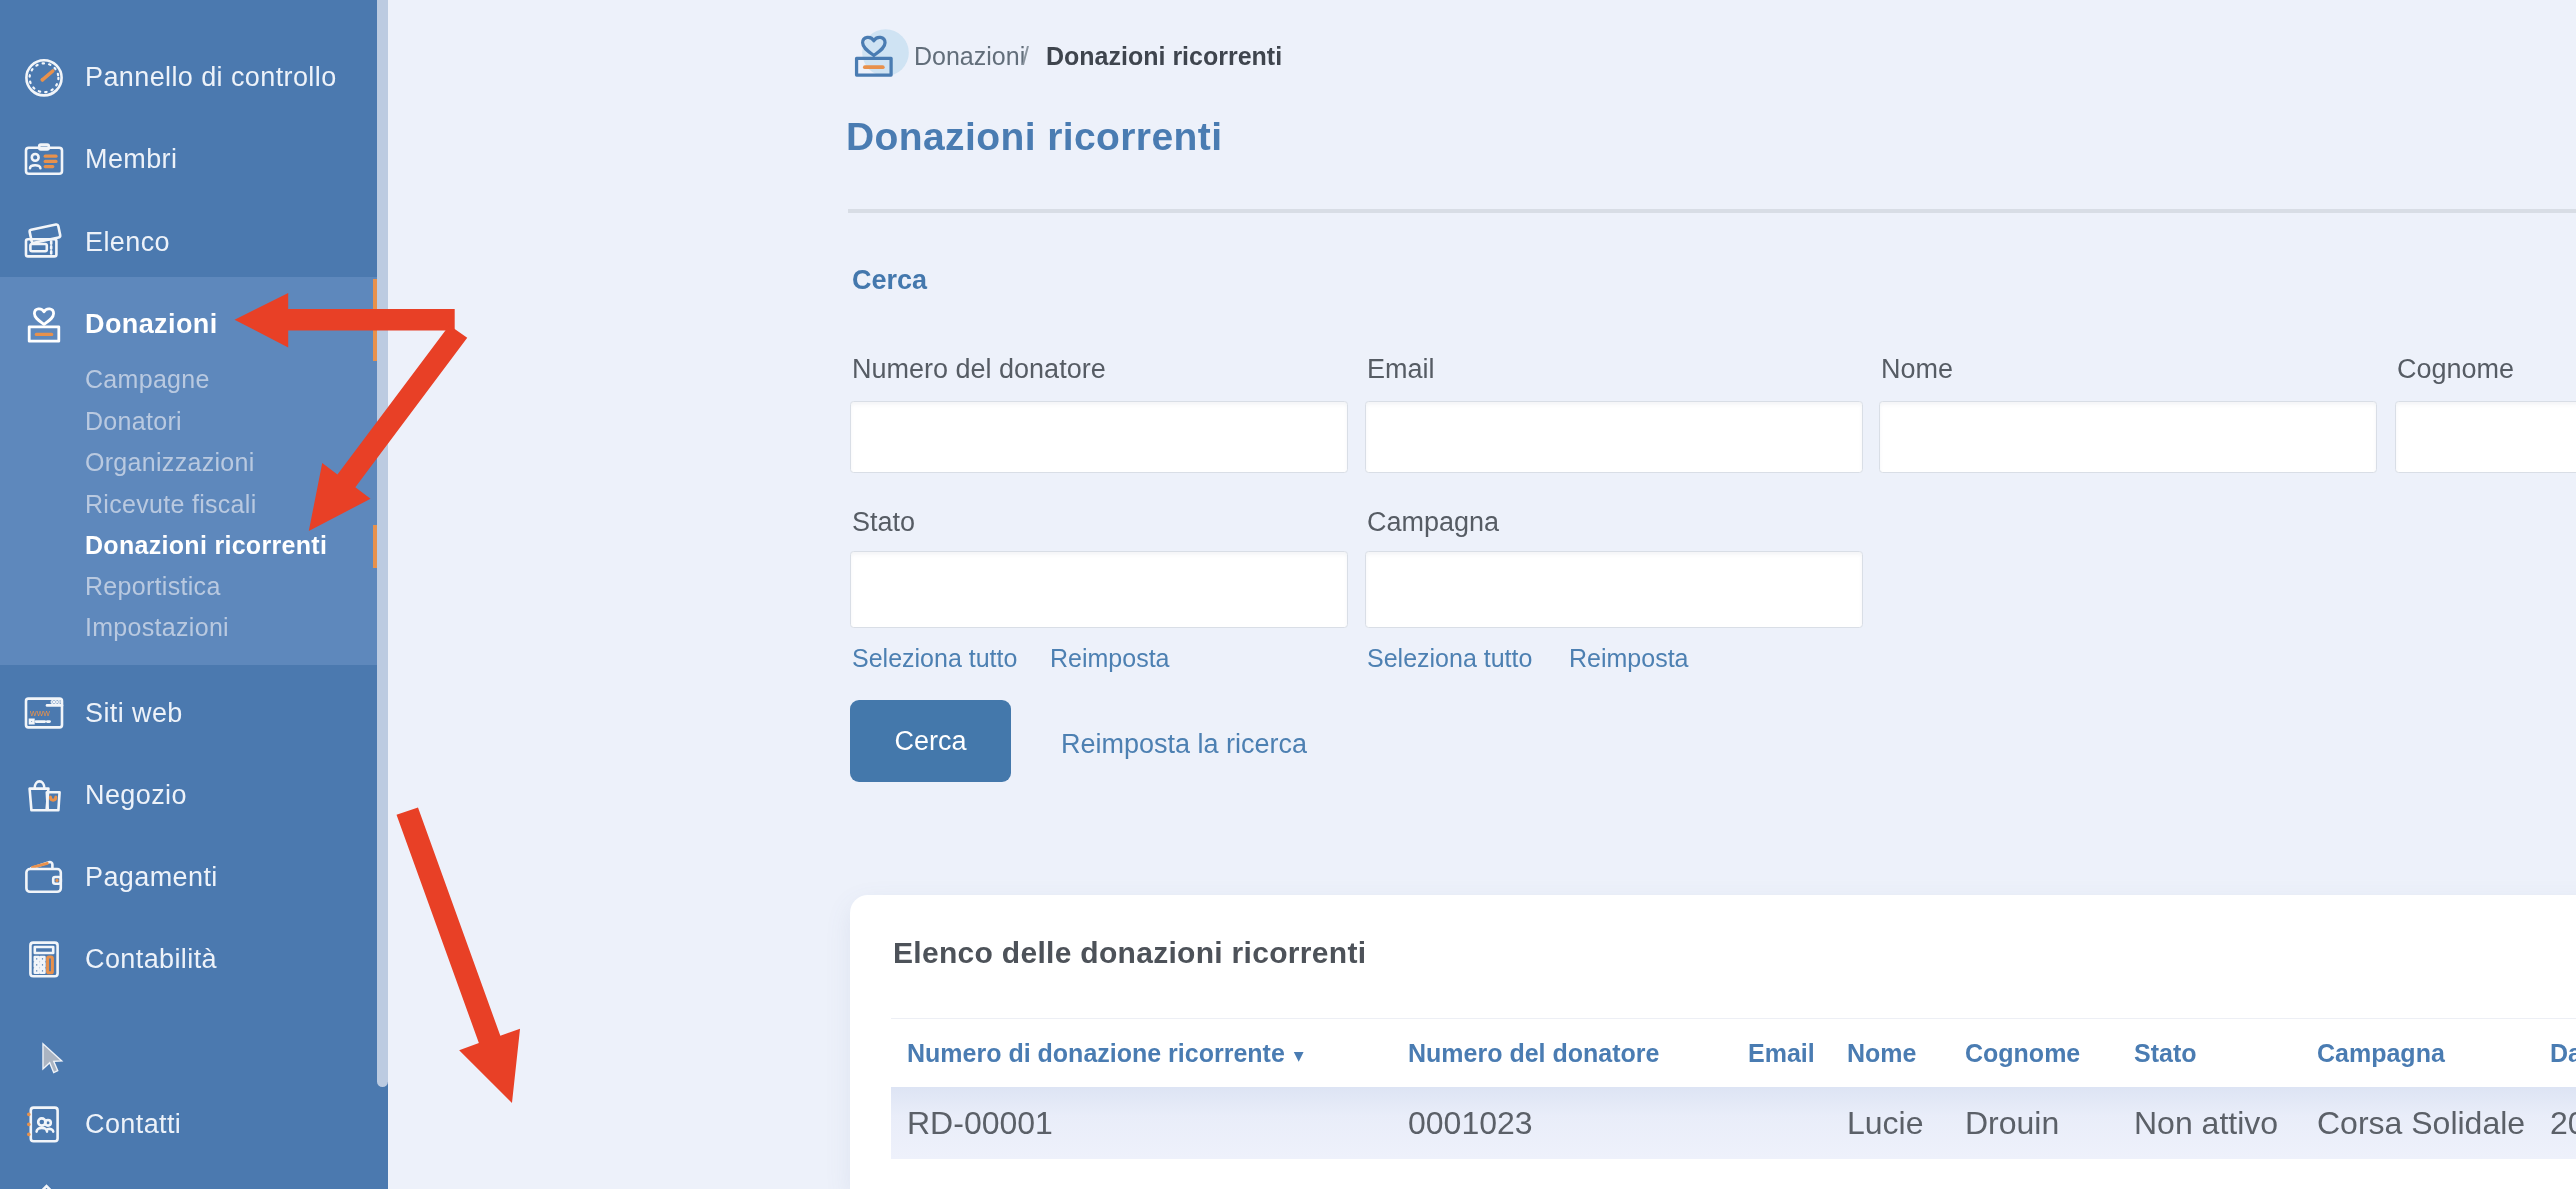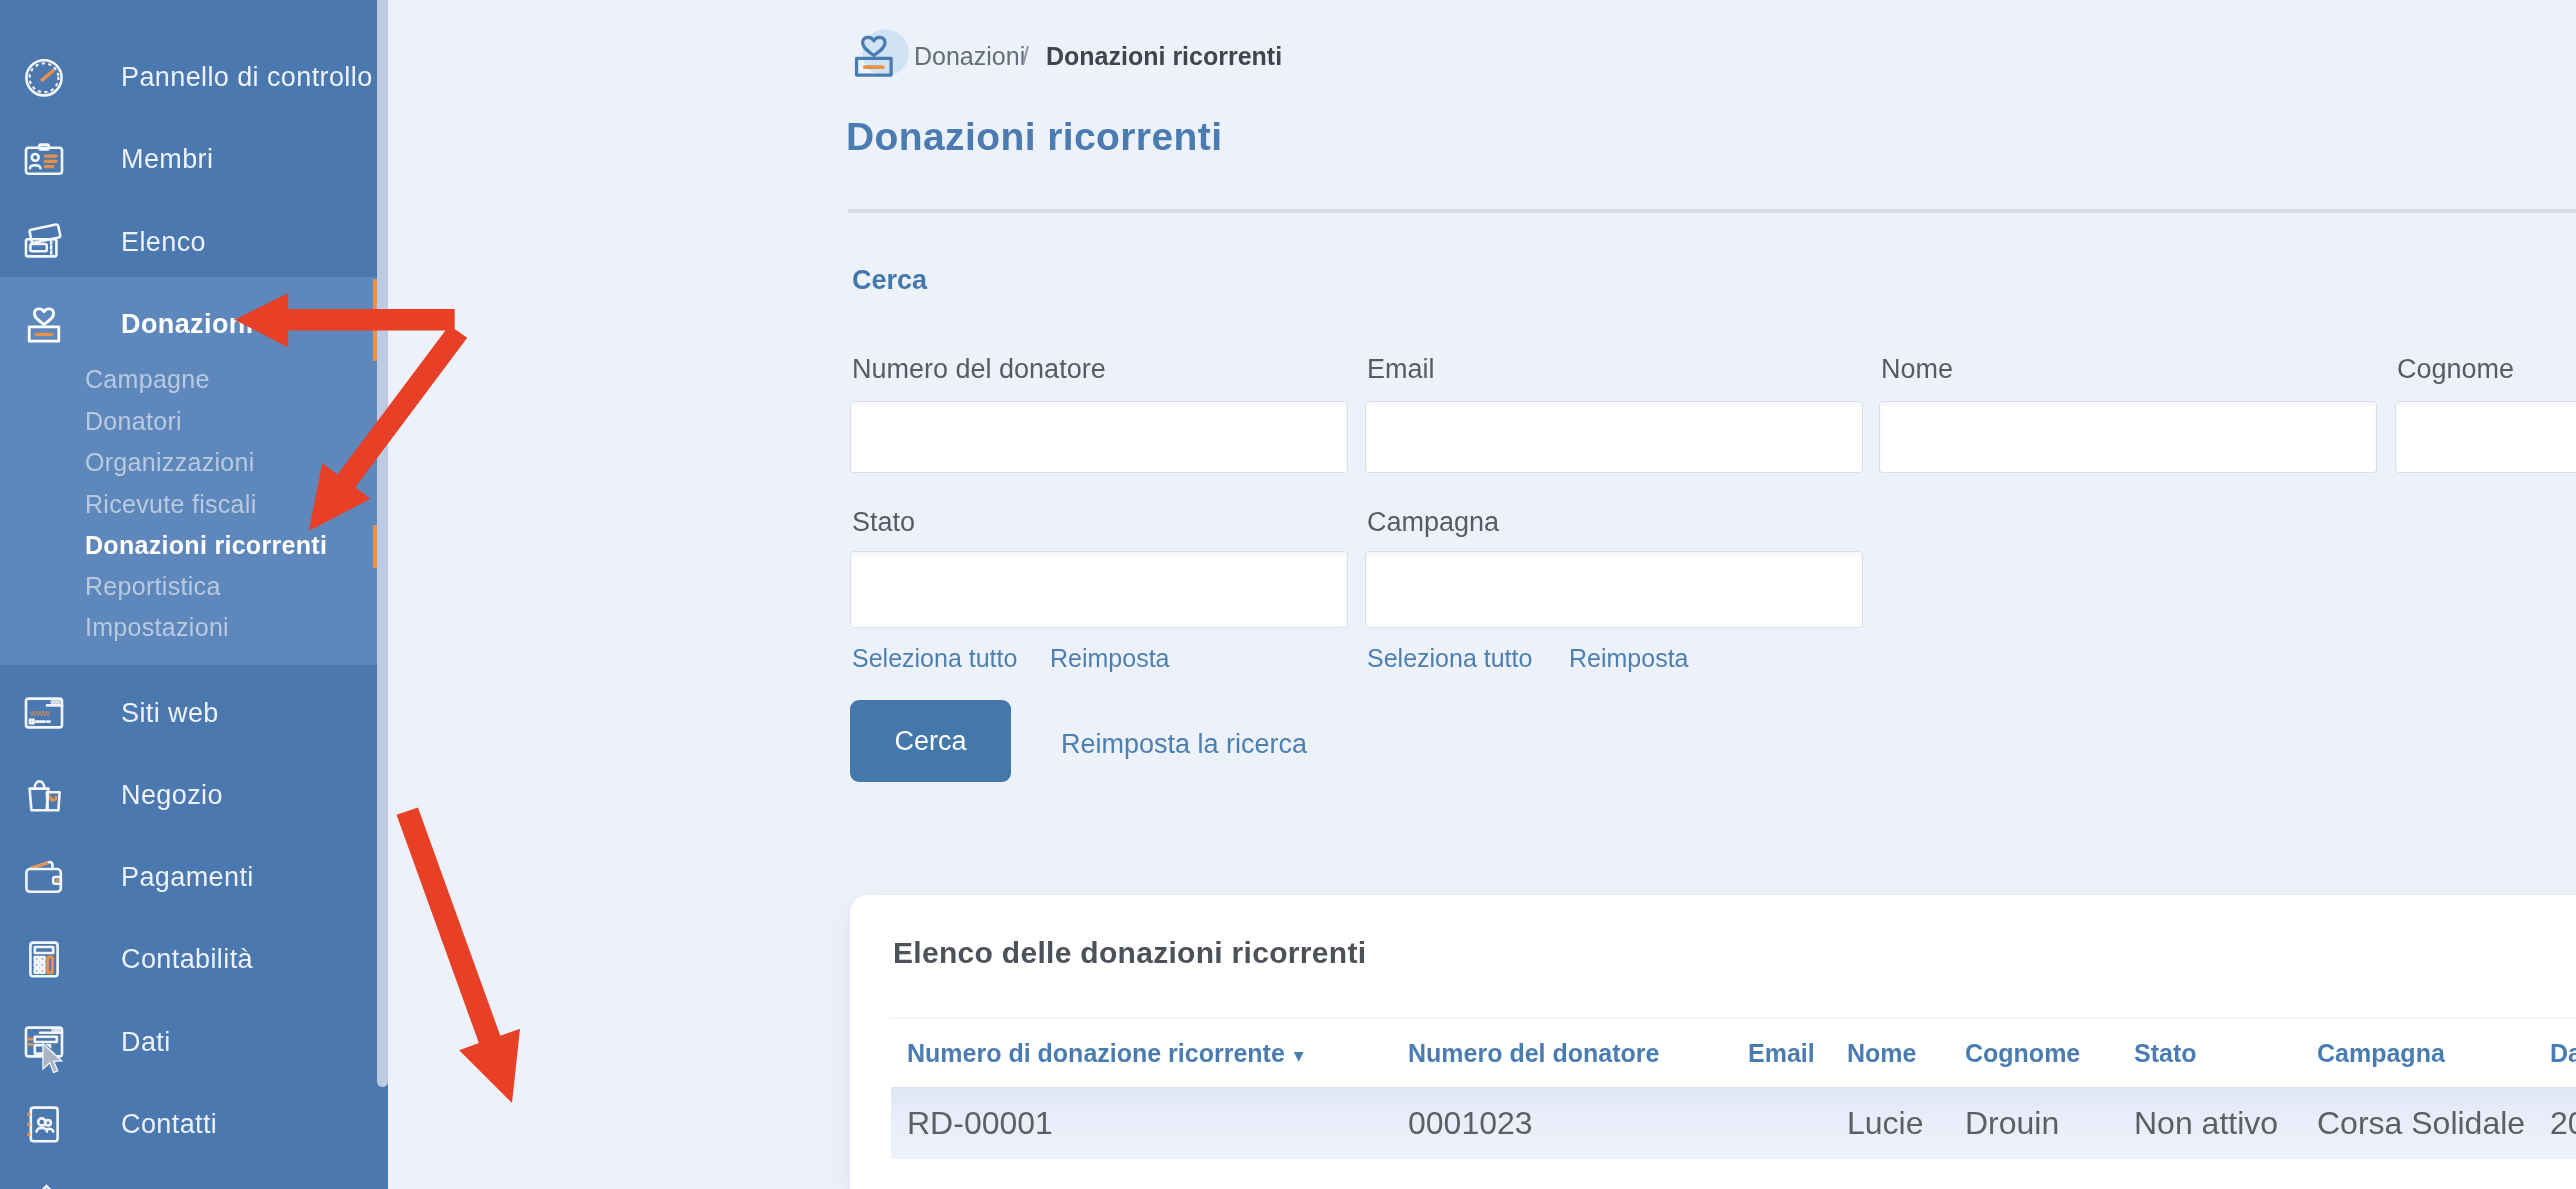--- a/index.html
+++ b/index.html
@@ -4,21 +4,21 @@
 <style>
   * { margin:0; padding:0; box-sizing:border-box; }
   html,body { width:2576px; height:1190px; overflow:hidden; }
   body { font-family:"Liberation Sans","DejaVu Sans",sans-serif; background:#edf1fa; position:relative; }
 
   
   .sidebar { position:absolute; left:0; top:0; width:388px; height:1190px; background:#4b79af; z-index:2; }
   .side-section { position:absolute; left:0; top:277px; width:379px; height:388px; background:#5e88bc; }
   .side-item { position:absolute; left:0; width:379px; height:50px; display:flex; align-items:center; cursor:pointer; }
   .side-item .icon { position:absolute; left:19.7px; width:48px; height:48px;text-align:center; }
-  .side-item .lbl { position:absolute; left:85px; font-size:27px; color:#edf2f9; letter-spacing:0.4px; white-space:nowrap;margin-left:36px; }
+  .side-item .lbl { position:absolute; left:85px; font-size:27px; color:#edf2f9; letter-spacing:0.4px; white-space:nowrap; }
   .sub-item { position:absolute; left:85px; font-size:25px; color:#b9c9e0; letter-spacing:0.3px; white-space:nowrap; cursor:pointer; }
   .sub-item.active { color:#ffffff; font-weight:bold; }
   .accent-bar { position:absolute; background:#e8914c; width:9px; left:373px; z-index:3; }
   .scroll-thumb { position:absolute; left:377px; top:0; width:10.7px; height:1087px; background:#bccbe1; border-radius:0 0 6.3px 6.3px; z-index:4; }
   .icon svg { width:100%; height:100%; }
 
   
   .content { position:absolute; left:388px; top:0; width:2188px; height:1190px; }
 
   .crumb-icon { position:absolute; left:459px; top:27px; width:63px; height:57px; z-index:1; }
@@ -174,37 +174,20 @@
         <rect x="7.4" y="14" width="1.9" height="1.9"></rect>
           <rect x="10.3" y="14" width="1.9" height="1.9"></rect>
         <rect x="7.4" y="17" width="1.9" height="1.9"></rect>
           <rect x="10.3" y="17" width="1.9" height="1.9"></rect>
         <rect x="13.8" y="11" width="2.4" height="7.9" rx="0.7" stroke="#e8914c" stroke-width="1.5"></rect>
       </svg>
     </span>
     <span class="lbl">Contabilità</span>
   </div>
 
-  <div class="side-item" style="top:1017px">
-    <span class="icon">
-      <svg viewBox="0 0 24 24" fill="none" stroke="#f2f5f9" stroke-width="1.3" stroke-linecap="round" stroke-linejoin="round">
-        <rect x="3" y="4.8" width="18" height="14.4" rx="1.2"></rect>
-        <line x1="10" y1="7.4" x2="21" y2="7.4"></line>
-        <circle cx="16.6" cy="6.1" r="0.3" fill="#f2f5f9"></circle>
-          <circle cx="18" cy="6.1" r="0.3" fill="#f2f5f9"></circle>
-          <circle cx="19.4" cy="6.1" r="0.3" fill="#f2f5f9"></circle>
-        <line x1="4.6" y1="10.6" x2="6" y2="10.6" stroke="#e8914c" stroke-width="1.4"></line>
-        <line x1="4.6" y1="13.2" x2="6" y2="13.2" stroke="#e8914c" stroke-width="1.4"></line>
-        <rect x="7.4" y="9.4" width="11" height="2.6"></rect>
-        <rect x="7.4" y="13.6" width="7.6" height="4.2"></rect>
-        <path d="M12.6 13.4l5.4 4.3-2.6.5 1.3 2.6-1.5.7-1.3-2.6-1.8 1.7Z" fill="#ffffff" stroke="#5e88bc" stroke-width="0.7"></path>
-      </svg>
-    </span>
-    <span class="lbl">Dati</span>
-  </div>
 
   <div class="side-item" style="top:1099px">
     <span class="icon">
       <svg viewBox="0 0 24 24" fill="none" stroke="#f2f5f9" stroke-width="1.3" stroke-linecap="round" stroke-linejoin="round">
         <rect x="5.4" y="3.8" width="13.4" height="16.8" rx="1.4"></rect>
         <circle cx="4.4" cy="7.2" r="0.9" fill="#e8914c" stroke="none"></circle>
         <circle cx="4.4" cy="12.2" r="0.9" fill="#e8914c" stroke="none"></circle>
         <circle cx="4.4" cy="17.2" r="0.9" fill="#e8914c" stroke="none"></circle>
         <circle cx="10.9" cy="11" r="1.8"></circle>
         <circle cx="14" cy="11.4" r="1.4"></circle>

